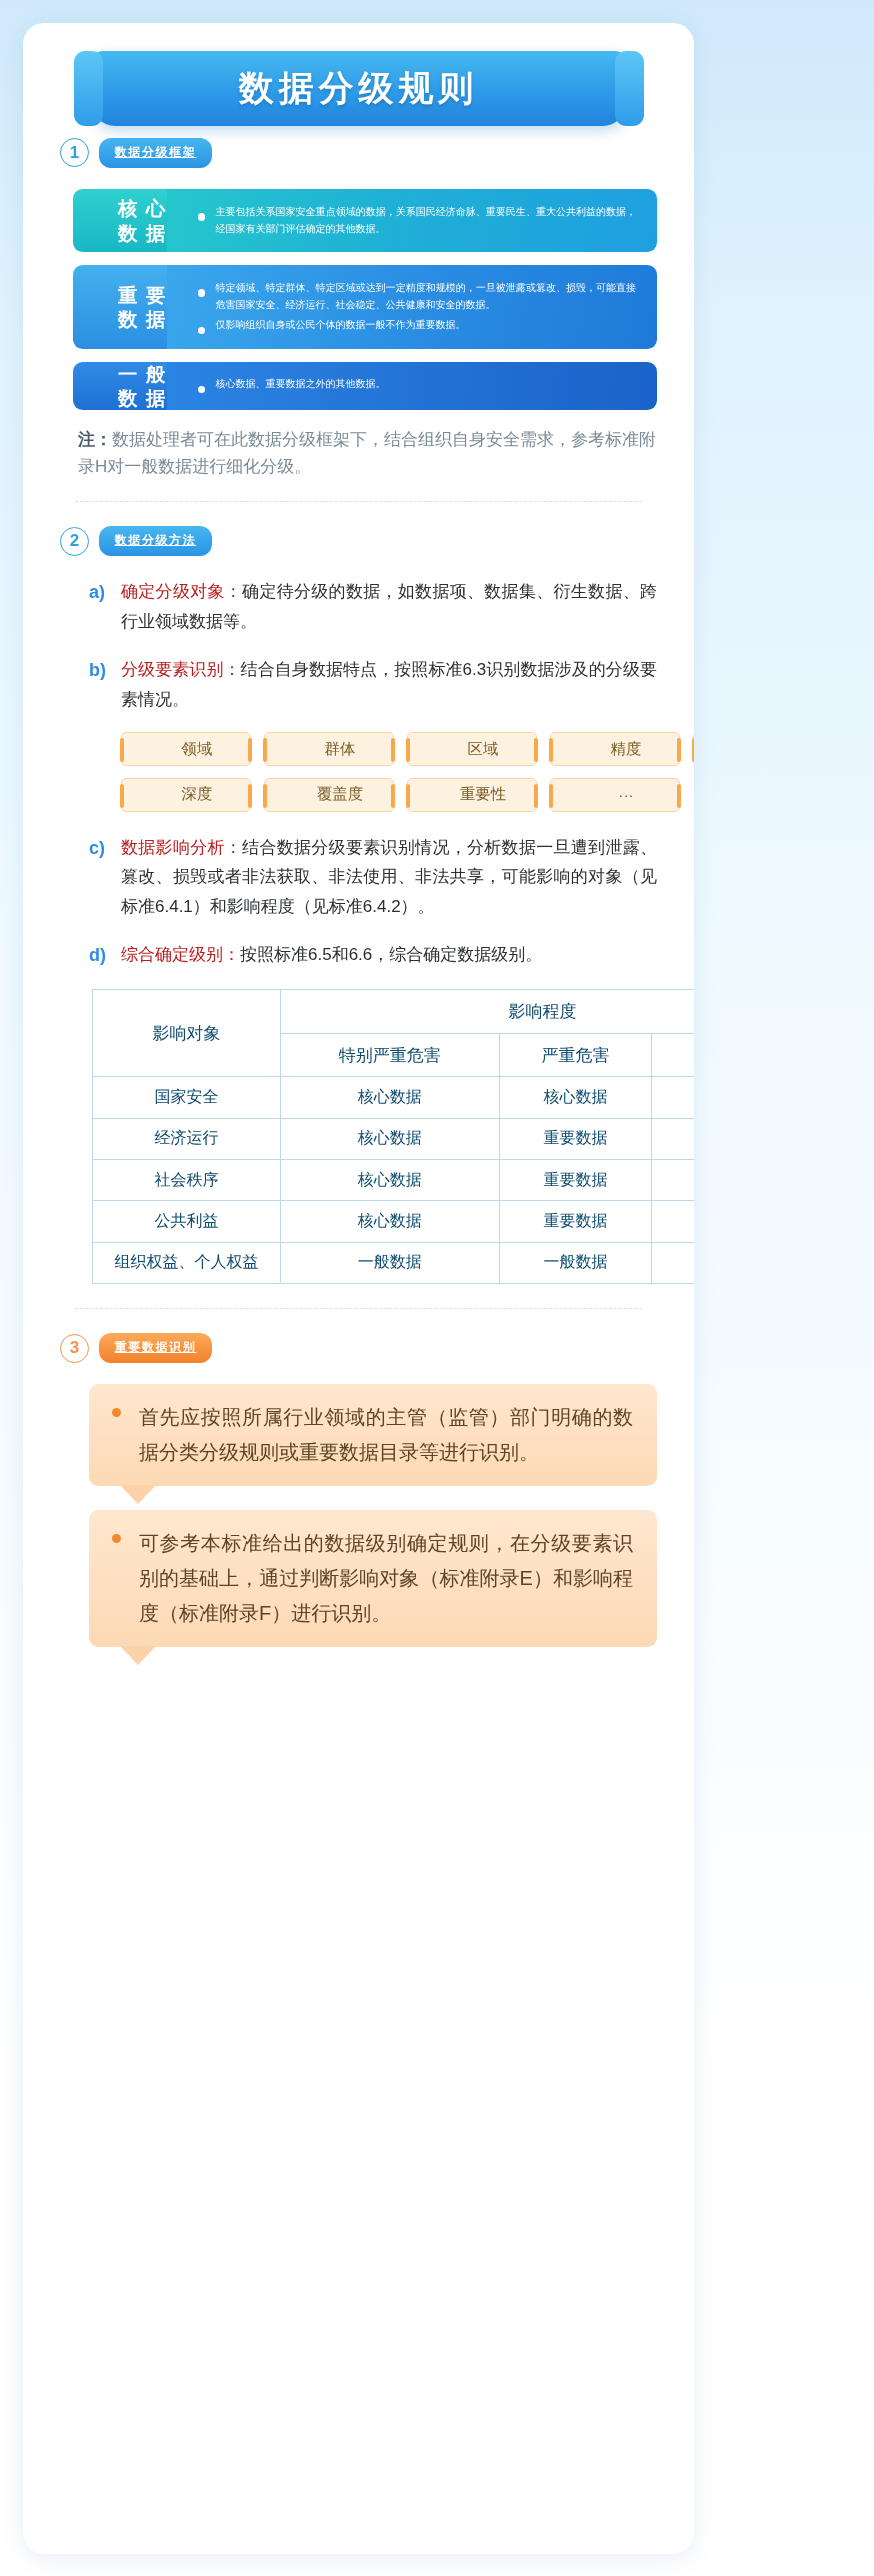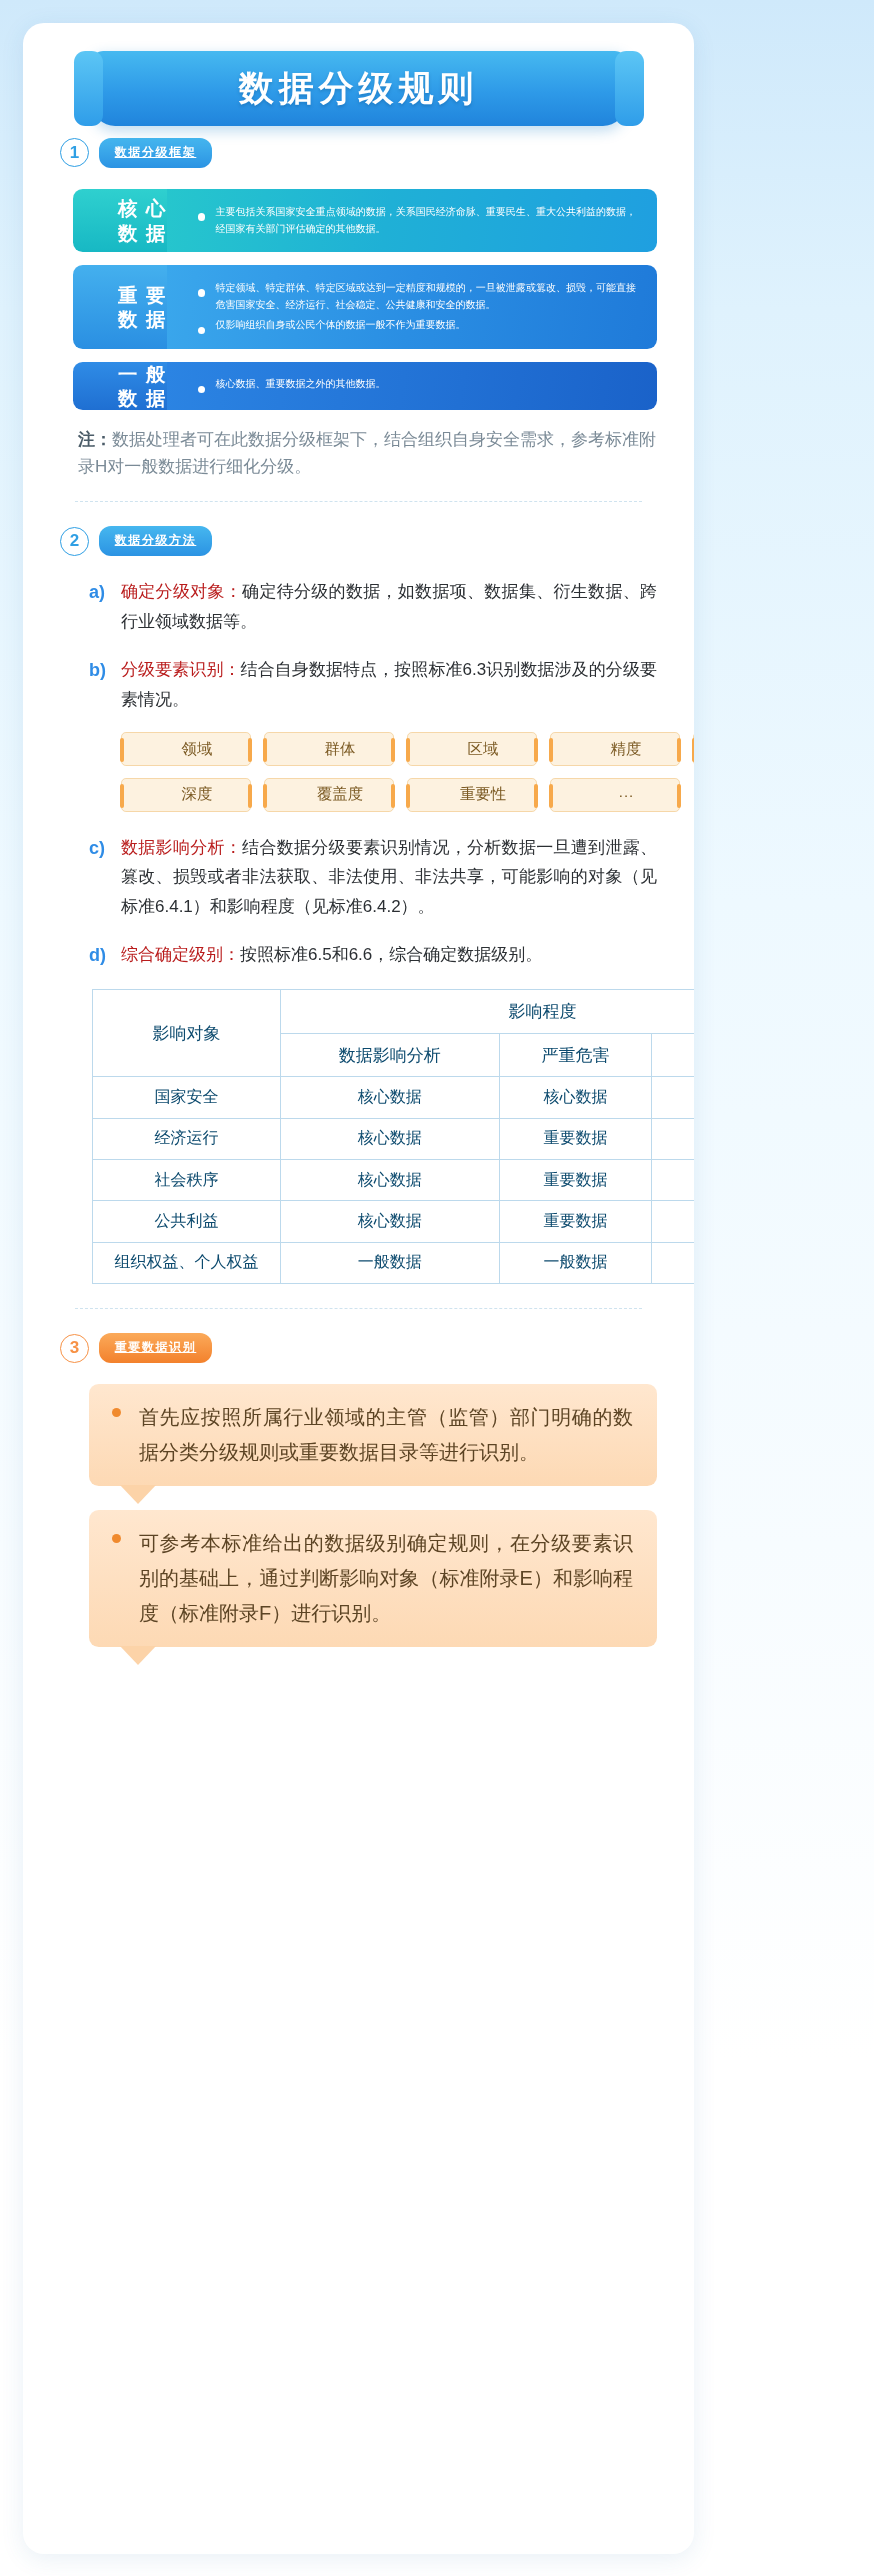--- a/index.html
+++ b/index.html
@@ -404,21 +404,21 @@
       </div>
 
       <div class="tbl-wrap">
         <table class="grade">
           <thead>
             <tr>
               <th class="obj-col" rowspan="2">影响对象</th>
               <th colspan="3">影响程度</th>
             </tr>
             <tr>
-              <th>数据影响分析</th>
+              <th>特别严重危害</th>
               <th>严重危害</th>
               <th>一般危害</th>
             </tr>
           </thead>
           <tbody>
             <tr>
               <td>国家安全</td>
               <td class="t-core">核心数据</td>
               <td class="t-core">核心数据</td>
               <td class="t-imp">重要数据</td>

